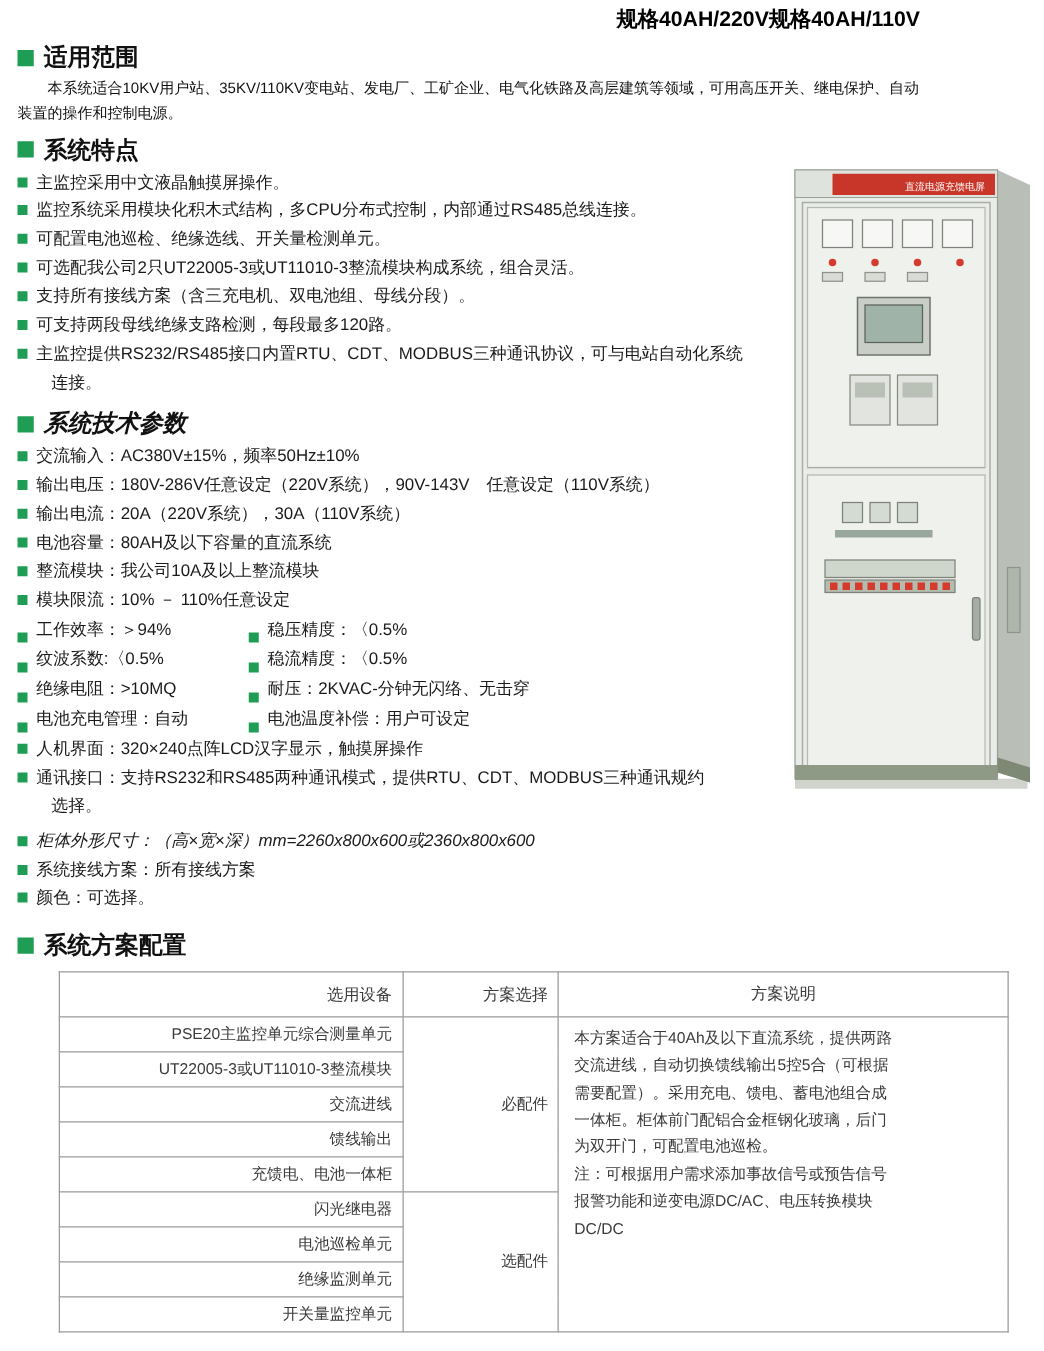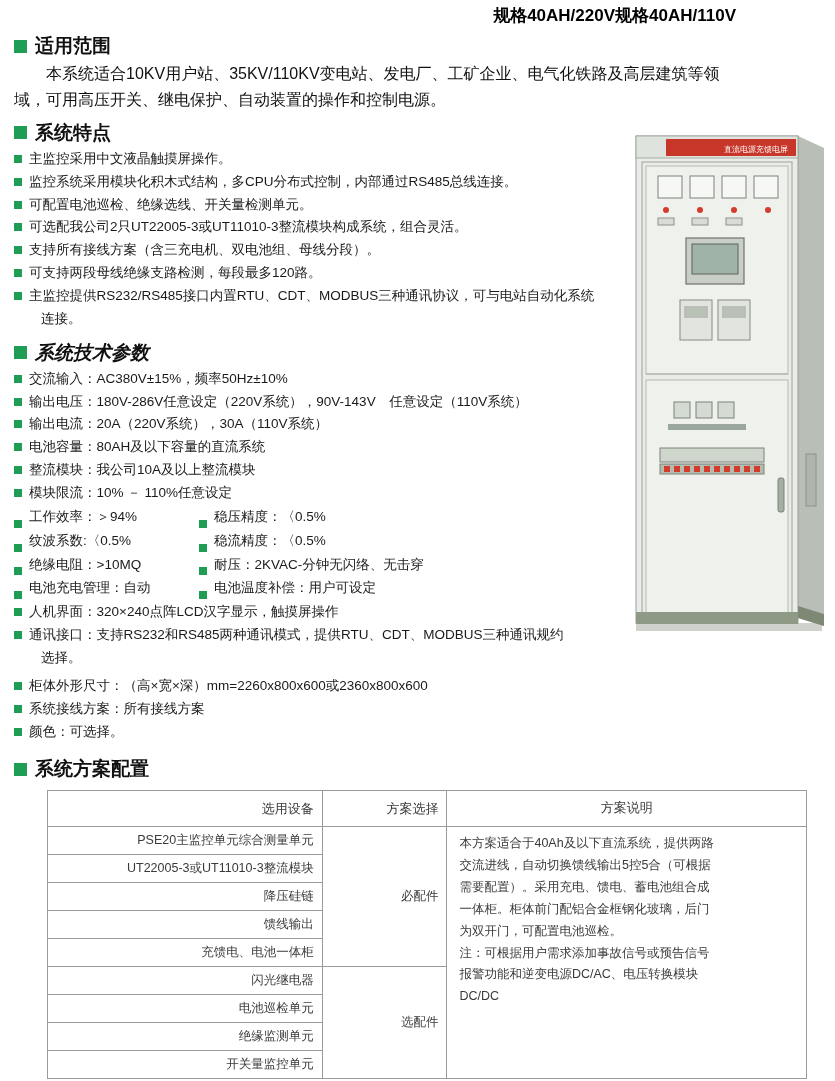--- a/index.html
+++ b/index.html
@@ -30,21 +30,21 @@
     margin: 4px 0 2px 0;
     color: #111;
   }
   .sec-head .sq {
     width: 13px; height: 13px; background: #1f9d55;
     display: inline-block; margin-right: 8px;
     flex: 0 0 auto;
   }
 
   .para {
-    font-size: 16px;
+    font-size: 12px;
     line-height: 1.65;
     text-indent: 2em;
     margin: 2px 0 6px 0;
     color: #111;
   }
   .bl {
     display: flex; align-items: flex-start;
     font-size: 13.5px; line-height: 1.62;
     margin: 1px 0;
   }
@@ -217,21 +217,21 @@
     <div class="bl">
       <span class="sq"></span>
       <span class="txt">人机界面：320×240点阵LCD汉字显示，触摸屏操作</span>
     </div>
     <div class="bl">
       <span class="sq"></span>
       <span class="txt">通讯接口：支持RS232和RS485两种通讯模式，提供RTU、CDT、MODBUS三种通讯规约</span>
     </div>
     <div class="sub-line">选择。</div>
 
-    <div class="bl" style="margin-top:6px;">
+    <div class="bl" style="margin-top:6px;font-style:italic;">
       <span class="sq"></span>
       <span class="txt">柜体外形尺寸：（高×宽×深）mm=2260x800x600或2360x800x600</span>
     </div>
     <div class="bl">
       <span class="sq"></span>
       <span class="txt">系统接线方案：所有接线方案</span>
     </div>
     <div class="bl">
       <span class="sq"></span>
       <span class="txt">颜色：可选择。</span>
@@ -263,21 +263,21 @@
           <p class="desc-p">为双开门，可配置电池巡检。</p>
           <p class="desc-p">注：可根据用户需求添加事故信号或预告信号</p>
           <p class="desc-p">报警功能和逆变电源DC/AC、电压转换模块</p>
           <p class="desc-p">DC/DC</p>
         </td>
       </tr>
       <tr>
         <td>UT22005-3或UT11010-3整流模块</td>
       </tr>
       <tr>
-        <td>降压硅链</td>
+        <td>交流进线</td>
       </tr>
       <tr>
         <td>馈线输出</td>
       </tr>
       <tr>
         <td>充馈电、电池一体柜</td>
       </tr>
       <tr>
         <td>闪光继电器</td>
         <td rowspan="4">选配件</td>

